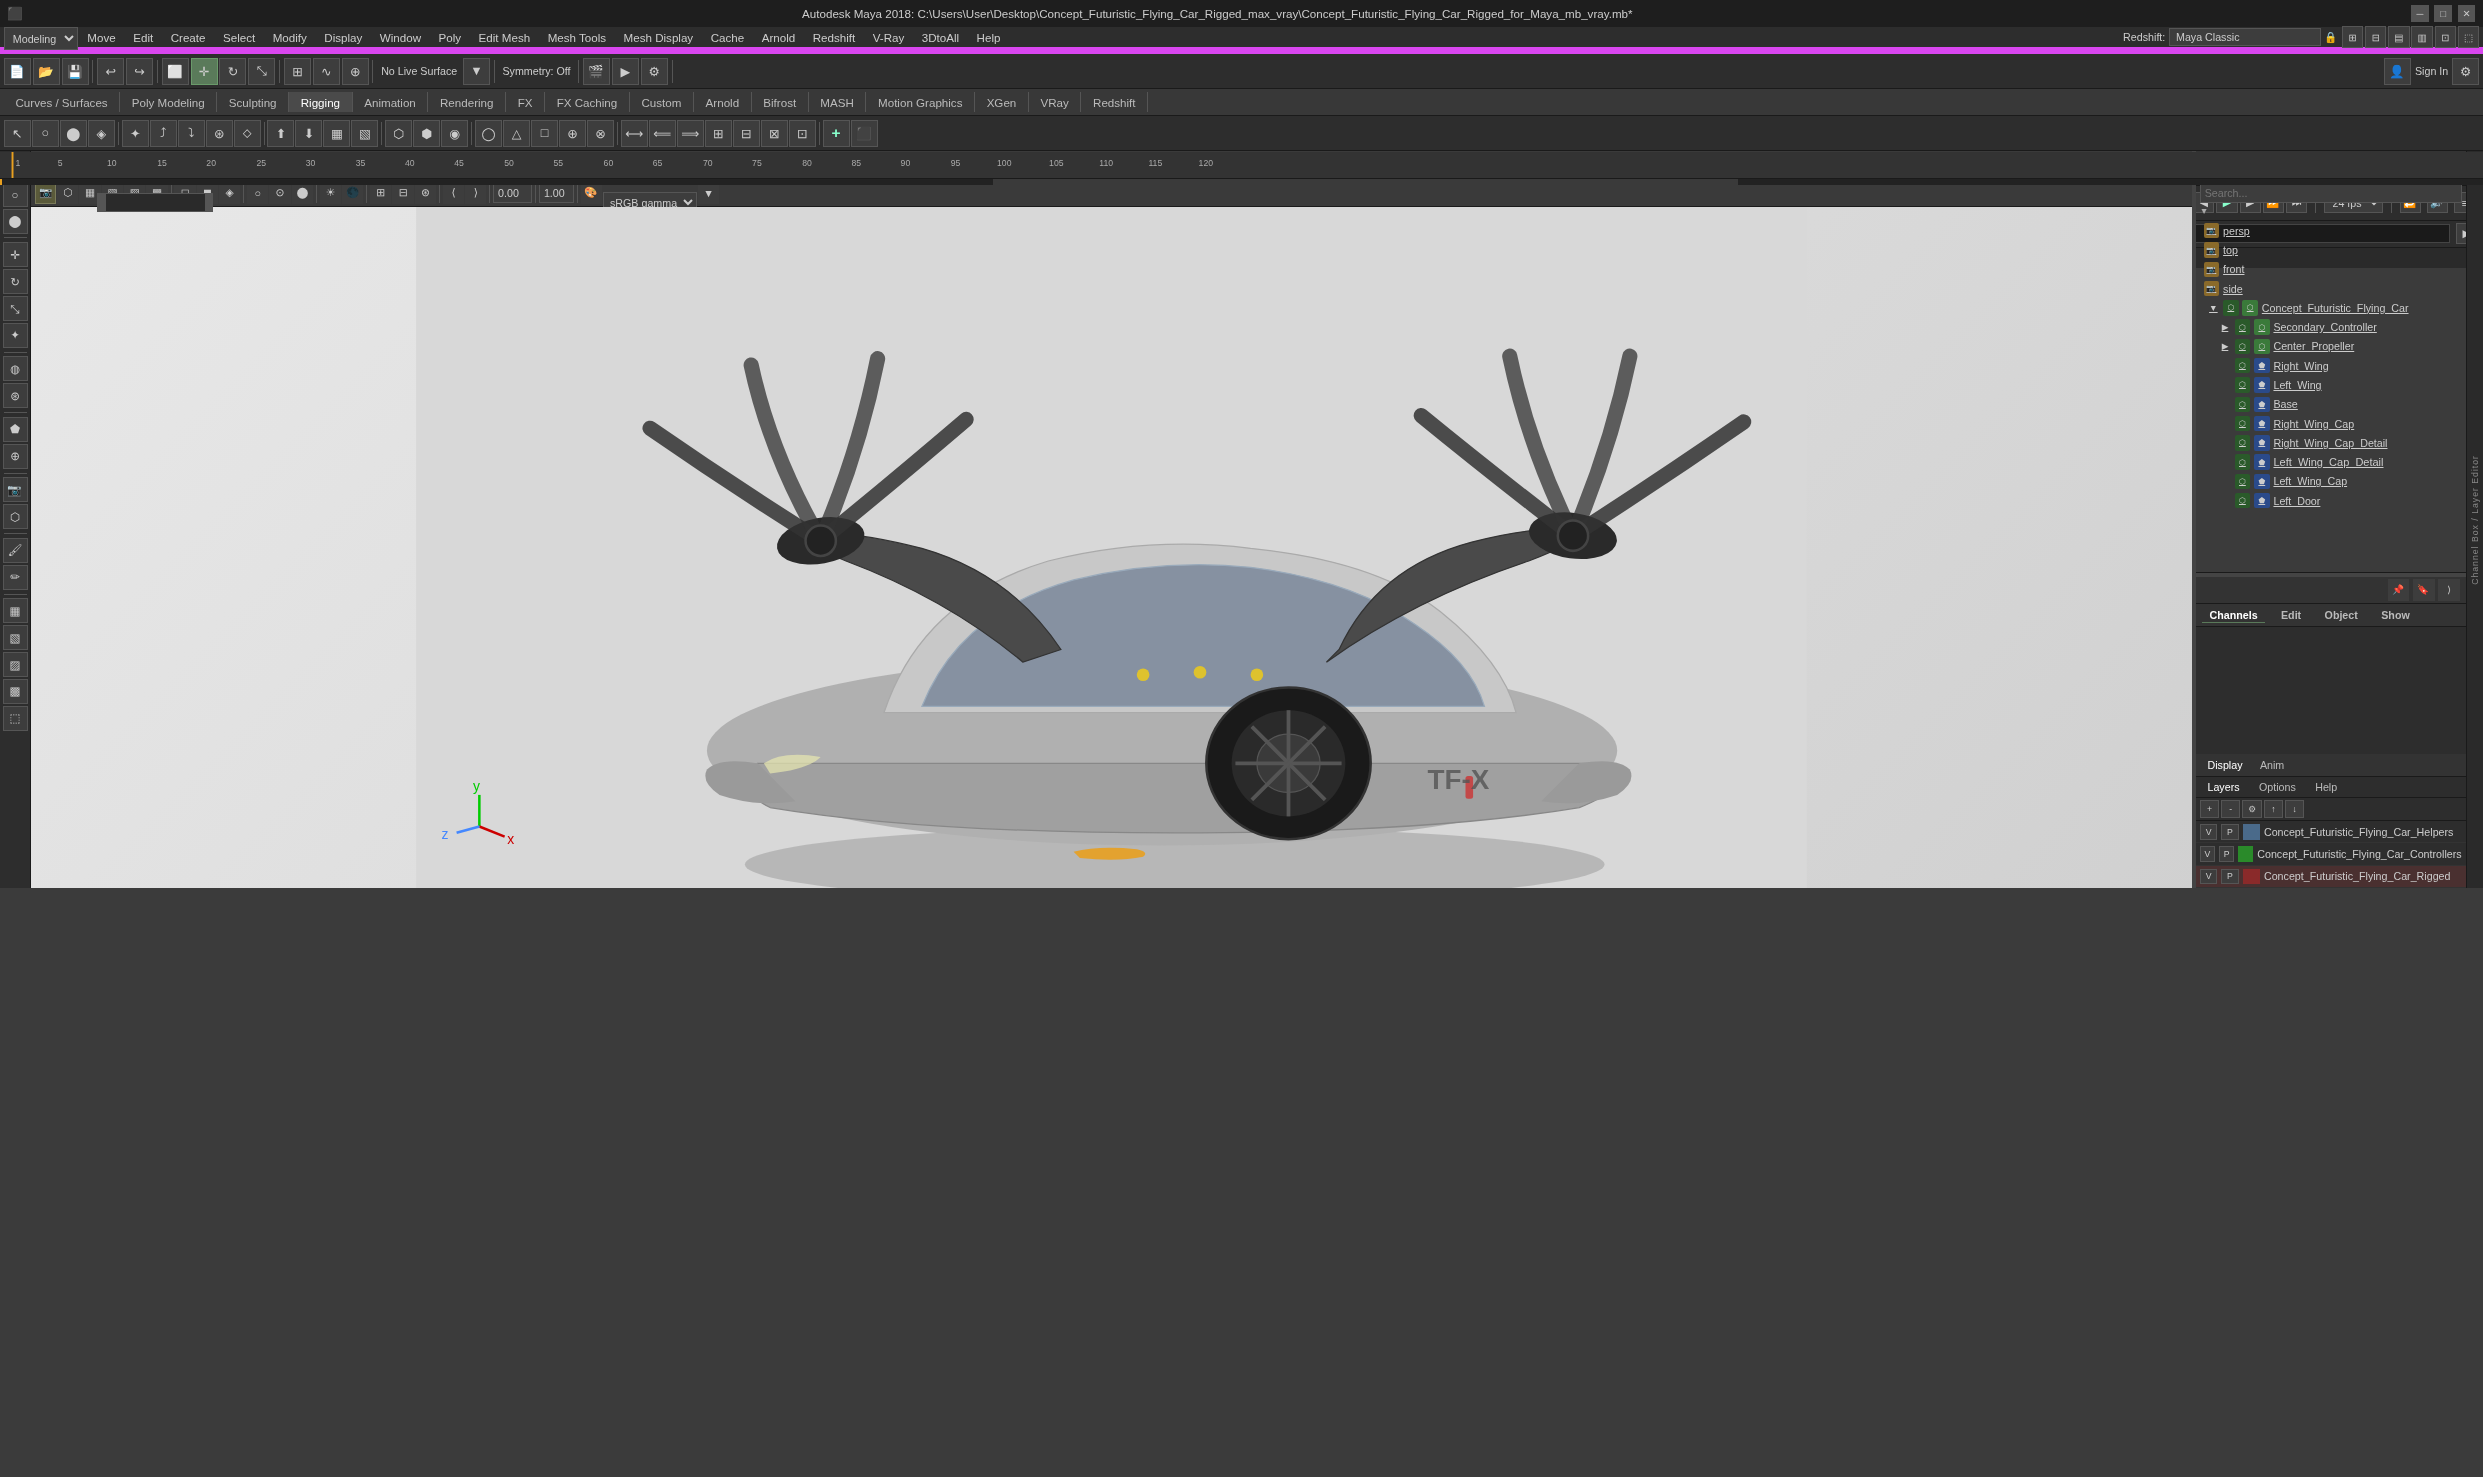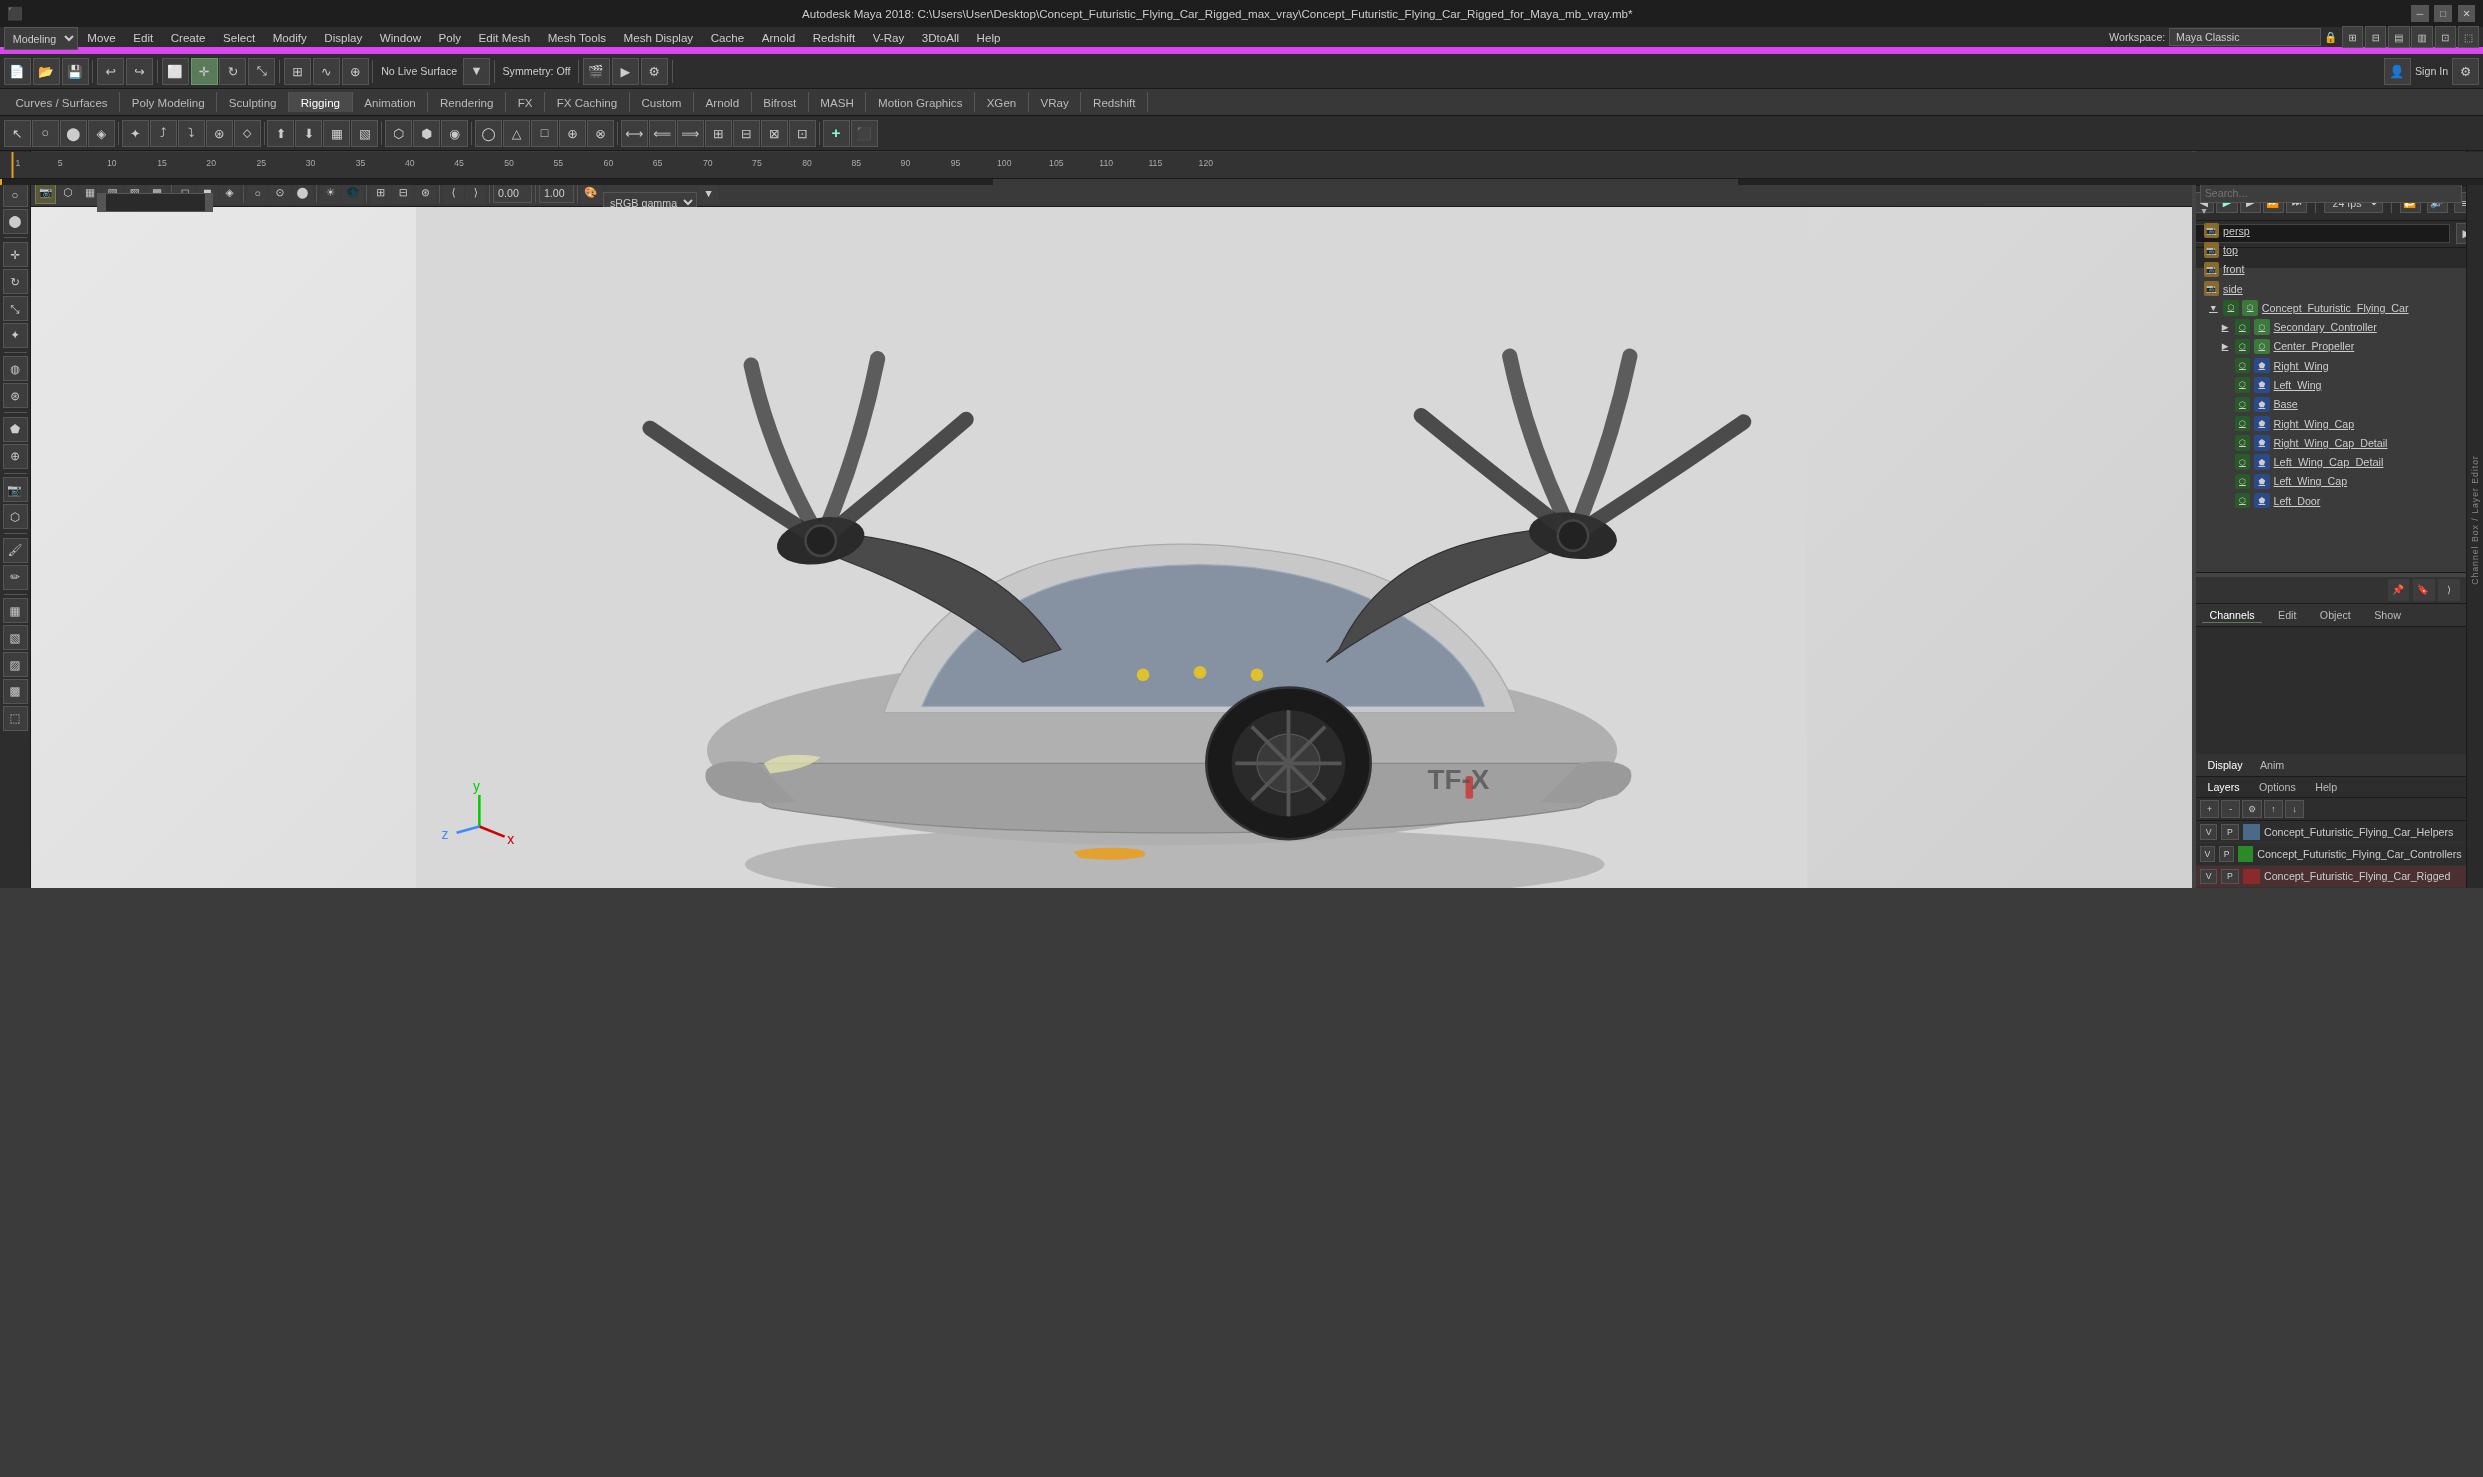--- a/index.html
+++ b/index.html
@@ -169,21 +169,21 @@
   <div class="menu-item">Edit Mesh</div>
   <div class="menu-item">Mesh Tools</div>
   <div class="menu-item">Mesh Display</div>
   <div class="menu-item">Cache</div>
   <div class="menu-item">Arnold</div>
   <div class="menu-item">Redshift</div>
   <div class="menu-item">V-Ray</div>
   <div class="menu-item">3DtoAll</div>
   <div class="menu-item">Help</div>
   <div class="workspace-area">
-    <span>Workspace:</span>
+    <span>Redshift:</span>
     <input class="workspace-dropdown" type="text" value="Maya Classic" style="">
     <span style="font-size:10.7px;">🔒</span>
     <span style="display:flex;gap:1.9px;">
       <span style="background:#3d3d3d;border:1px solid #555;width:21.3px;height:21.3px;display:flex;align-items:center;justify-content:center;font-size:9.7px;">⊞</span>
       <span style="background:#3d3d3d;border:1px solid #555;width:21.3px;height:21.3px;display:flex;align-items:center;justify-content:center;font-size:9.7px;">⊟</span>
       <span style="background:#3d3d3d;border:1px solid #555;width:21.3px;height:21.3px;display:flex;align-items:center;justify-content:center;font-size:9.7px;">▤</span>
       <span style="background:#3d3d3d;border:1px solid #555;width:21.3px;height:21.3px;display:flex;align-items:center;justify-content:center;font-size:9.7px;">▥</span>
       <span style="background:#3d3d3d;border:1px solid #555;width:21.3px;height:21.3px;display:flex;align-items:center;justify-content:center;font-size:9.7px;">⊡</span>
       <span style="background:#3d3d3d;border:1px solid #555;width:21.3px;height:21.3px;display:flex;align-items:center;justify-content:center;font-size:9.7px;">⬚</span>
     </span>
@@ -563,21 +563,21 @@
       <div style="height:3.9px;background:#444;cursor:row-resize;"></div>
 
       <div id="right-panel-bottom">
         <div class="channels-header">
           <div style="display:flex;align-items:center;gap:3.9px;margin-left:auto;">
             <div class="vi-btn" style="font-size:9.7px;">📌</div>
             <div class="vi-btn" style="font-size:9.7px;">🔖</div>
             <div class="vi-btn" style="font-size:9.7px;">⟩</div>
           </div>
         </div>
-        <div style="height:23px;background:#333;display:flex;align-items:center;padding:0 5.8px;gap:7.8px;border-bottom:1px solid #1a1a1a;">
+        <div style="height:23px;background:#333;display:flex;align-items:center;padding:0 5.8px;gap:7.8px;border-bottom:1px solid #1a1a1a;font-weight:bold;">
           <span class="channels-tab active">Channels</span>
           <span class="channels-tab">Edit</span>
           <span class="channels-tab">Object</span>
           <span class="channels-tab">Show</span>
         </div>
 
         <div style="flex:1;background:#2d2d2d;"></div>
 
         <div id="layers-panel">
           <div class="layers-header">

